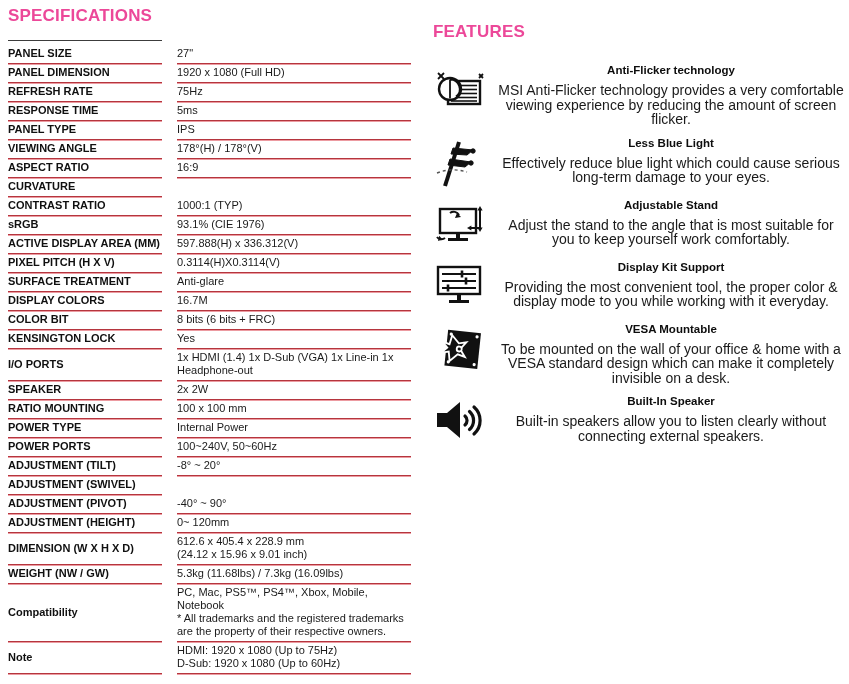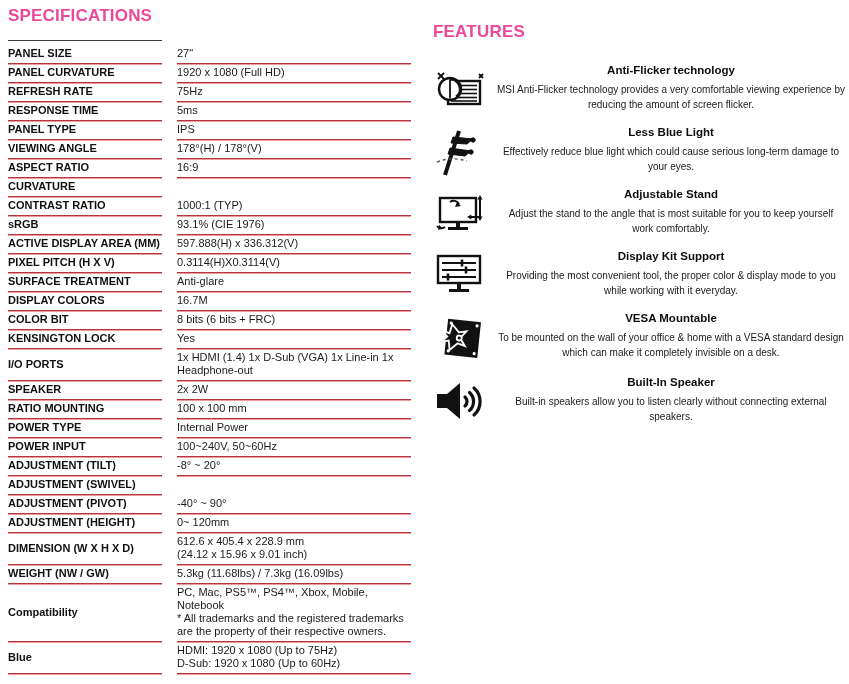--- a/index.html
+++ b/index.html
@@ -43,37 +43,37 @@
   .feature-item { display: flex; margin-bottom: 10px; min-height: 52px; }
   .feature-icon {
     width: 64px; flex: none; padding-top: 2px;
   }
   .feature-icon svg { display: block; }
   .feature-body { flex: 1; }
   .feature-title {
     font-size: 11.5px; font-weight: bold; color: #0d0d0d; margin-bottom: 7px;
   }
   .feature-desc {
-    font-size: 10px; line-height: 14.5px; color: #1a1a1a; white-space: pre-line;
+    font-size: 14px; line-height: 14.5px; color: #1a1a1a; white-space: pre-line;
   }
 </style>
 </head>
 <body>
 
 <div class="col-left">
   <div class="section-title">SPECIFICATIONS</div>
   <div class="table-topline"></div>
 
   <div class="spec-table">
     <div class="spec-row">
         <div class="spec-cell spec-label">PANEL SIZE</div>
         <div class="spec-cell spec-value">27"</div>
       </div>
     <div class="spec-row">
-        <div class="spec-cell spec-label">PANEL CURVATURE</div>
+        <div class="spec-cell spec-label">PANEL DIMENSION</div>
         <div class="spec-cell spec-value">1920 x 1080 (Full HD)</div>
       </div>
     <div class="spec-row">
         <div class="spec-cell spec-label">REFRESH RATE</div>
         <div class="spec-cell spec-value">75Hz</div>
       </div>
     <div class="spec-row">
         <div class="spec-cell spec-label">RESPONSE TIME</div>
         <div class="spec-cell spec-value">5ms</div>
       </div>
@@ -134,21 +134,21 @@
       </div>
     <div class="spec-row">
         <div class="spec-cell spec-label">RATIO MOUNTING</div>
         <div class="spec-cell spec-value">100 x 100 mm</div>
       </div>
     <div class="spec-row">
         <div class="spec-cell spec-label">POWER TYPE</div>
         <div class="spec-cell spec-value">Internal Power</div>
       </div>
     <div class="spec-row">
-        <div class="spec-cell spec-label">POWER INPUT</div>
+        <div class="spec-cell spec-label">POWER PORTS</div>
         <div class="spec-cell spec-value">100~240V, 50~60Hz</div>
       </div>
     <div class="spec-row">
         <div class="spec-cell spec-label">ADJUSTMENT (TILT)</div>
         <div class="spec-cell spec-value">-8° ~ 20°</div>
       </div>
     <div class="spec-row">
         <div class="spec-cell spec-label">ADJUSTMENT (SWIVEL)</div>
       </div>
     <div class="spec-row">
@@ -168,21 +168,21 @@
         <div class="spec-cell spec-label">WEIGHT (NW / GW)</div>
         <div class="spec-cell spec-value">5.3kg (11.68lbs) / 7.3kg (16.09lbs)</div>
       </div>
     <div class="spec-row">
         <div class="spec-cell spec-label">Compatibility</div>
         <div class="spec-cell spec-value">PC, Mac, PS5™, PS4™, Xbox, Mobile,
 Notebook
 * All trademarks and the registered trademarks are the property of their respective owners.</div>
       </div>
     <div class="spec-row">
-        <div class="spec-cell spec-label">Blue</div>
+        <div class="spec-cell spec-label">Note</div>
         <div class="spec-cell spec-value">HDMI: 1920 x 1080 (Up to 75Hz)
 D-Sub: 1920 x 1080 (Up to 60Hz)</div>
       </div>
   </div>
 </div>
 
 <div class="col-right">
   <div class="section-title">FEATURES</div>
 
   <div class="feature-list">

